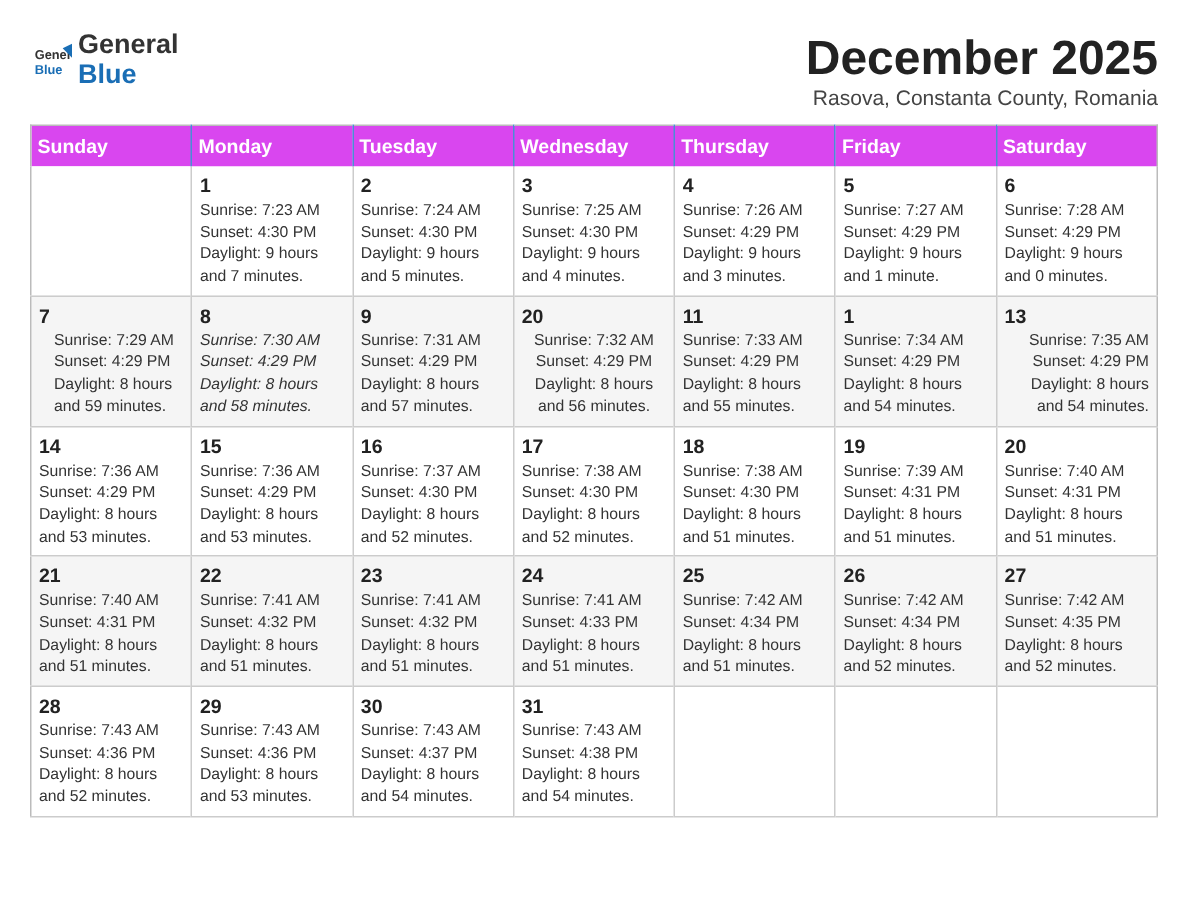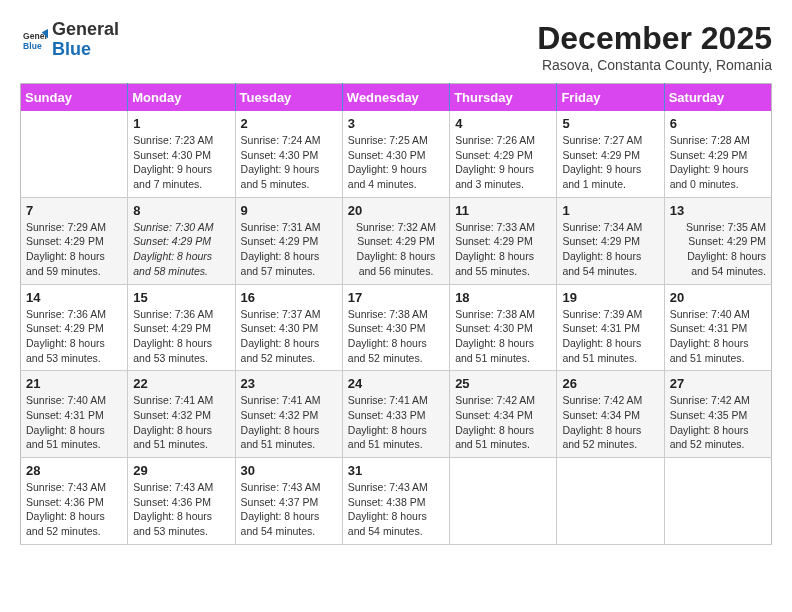--- a/index.html
+++ b/index.html
@@ -172,21 +172,21 @@
           <span class="day-num">6</span>
           <div class="day-info" style="white-space: pre-line;">Sunrise: 7:28 AM
 Sunset: 4:29 PM
 Daylight: 9 hours
 and 0 minutes.</div>
         </td>
       </tr>
       <tr>
         <td>
           <span class="day-num">7</span>
-          <div class="day-info" style="white-space: pre-line;">Sunrise: 7:29 AM
+          <div class="day-info" style="white-space: pre-line; margin-left: 10px;">Sunrise: 7:29 AM
 Sunset: 4:29 PM
 Daylight: 8 hours
 and 59 minutes.</div>
         </td>
         <td>
           <span class="day-num">8</span>
           <div class="day-info" style="white-space: pre-line; font-style: italic;">Sunrise: 7:30 AM
 Sunset: 4:29 PM
 Daylight: 8 hours
 and 58 minutes.</div>

